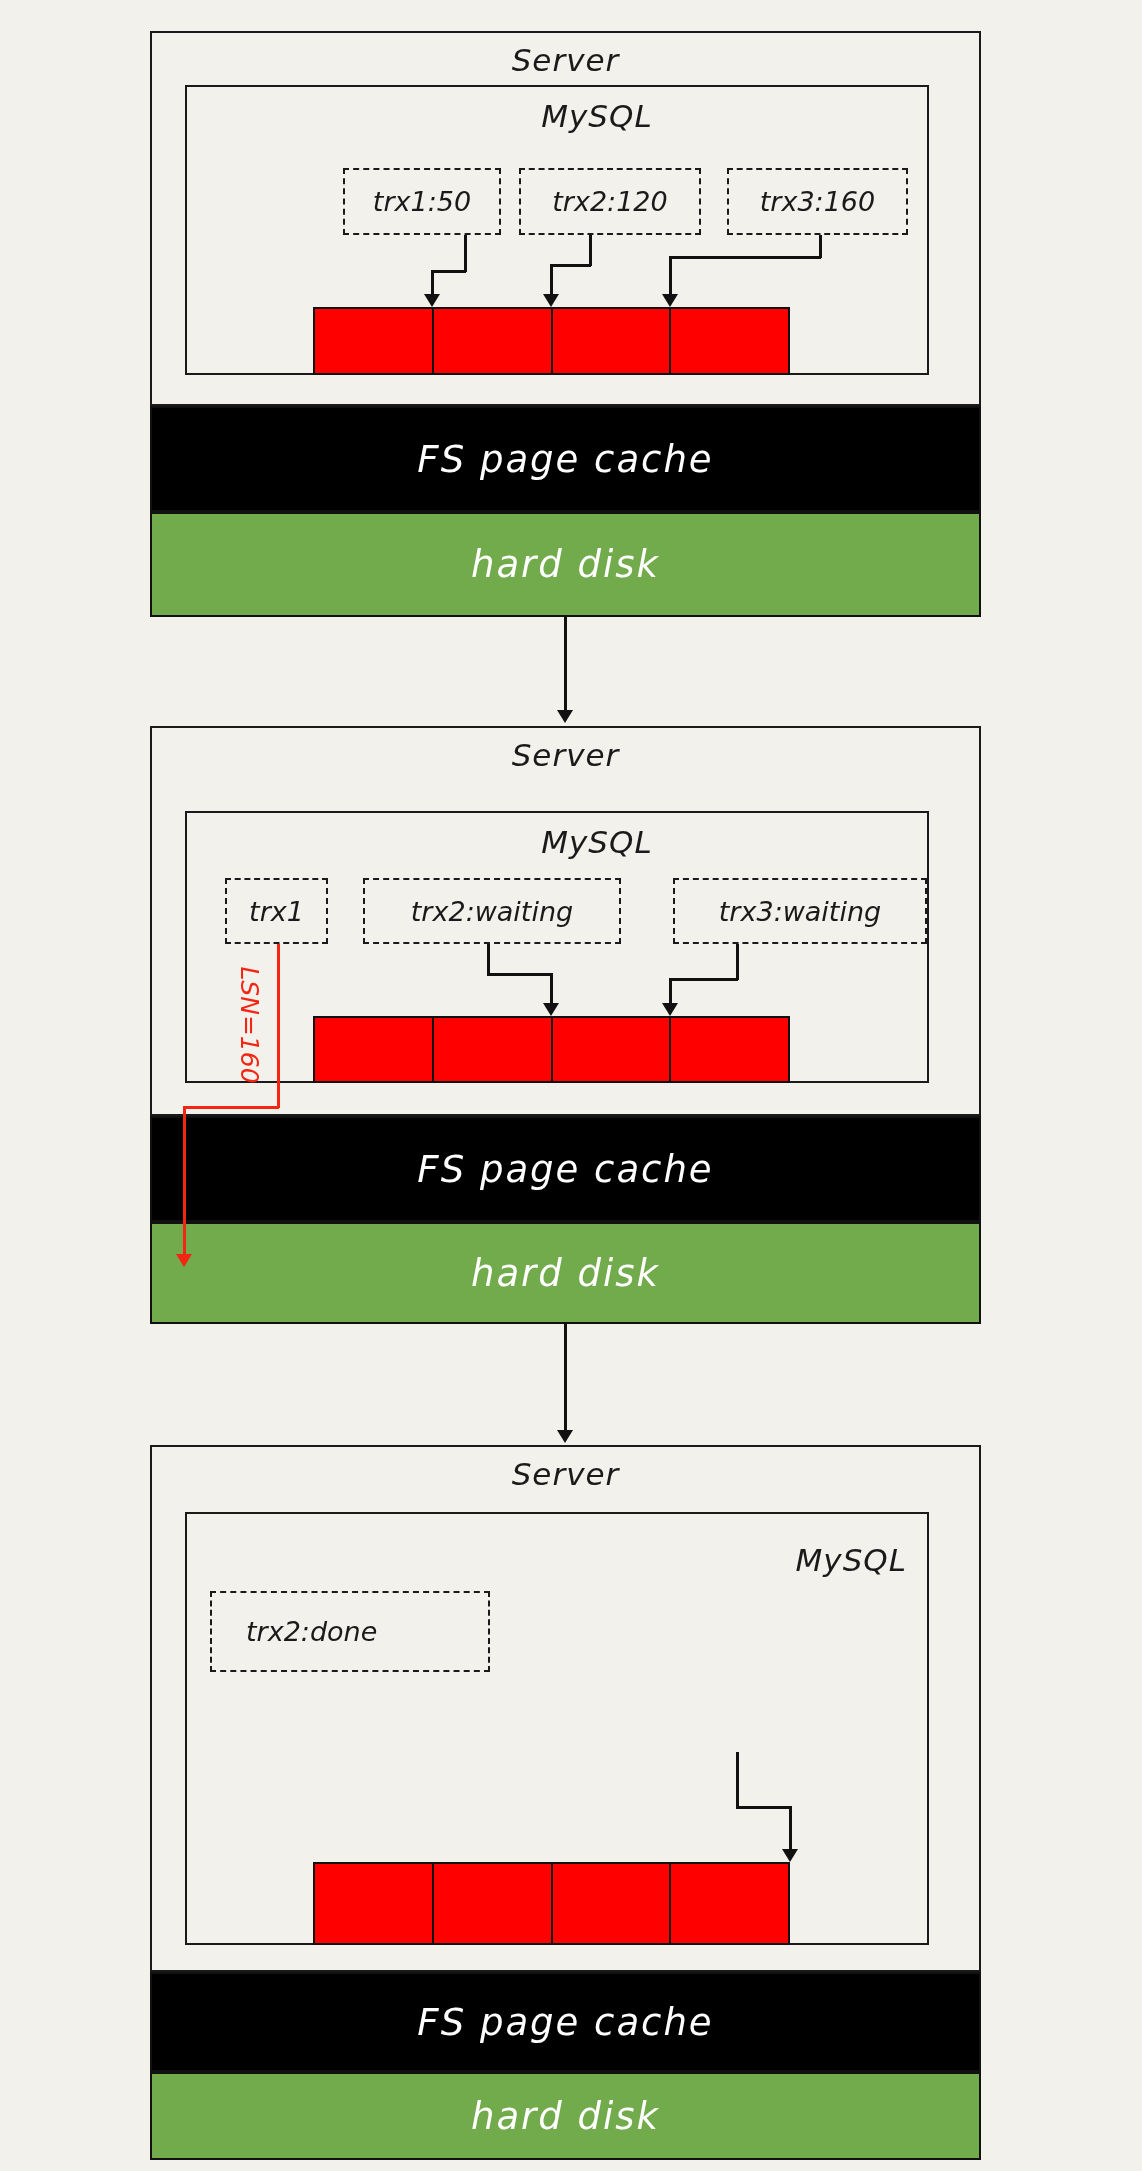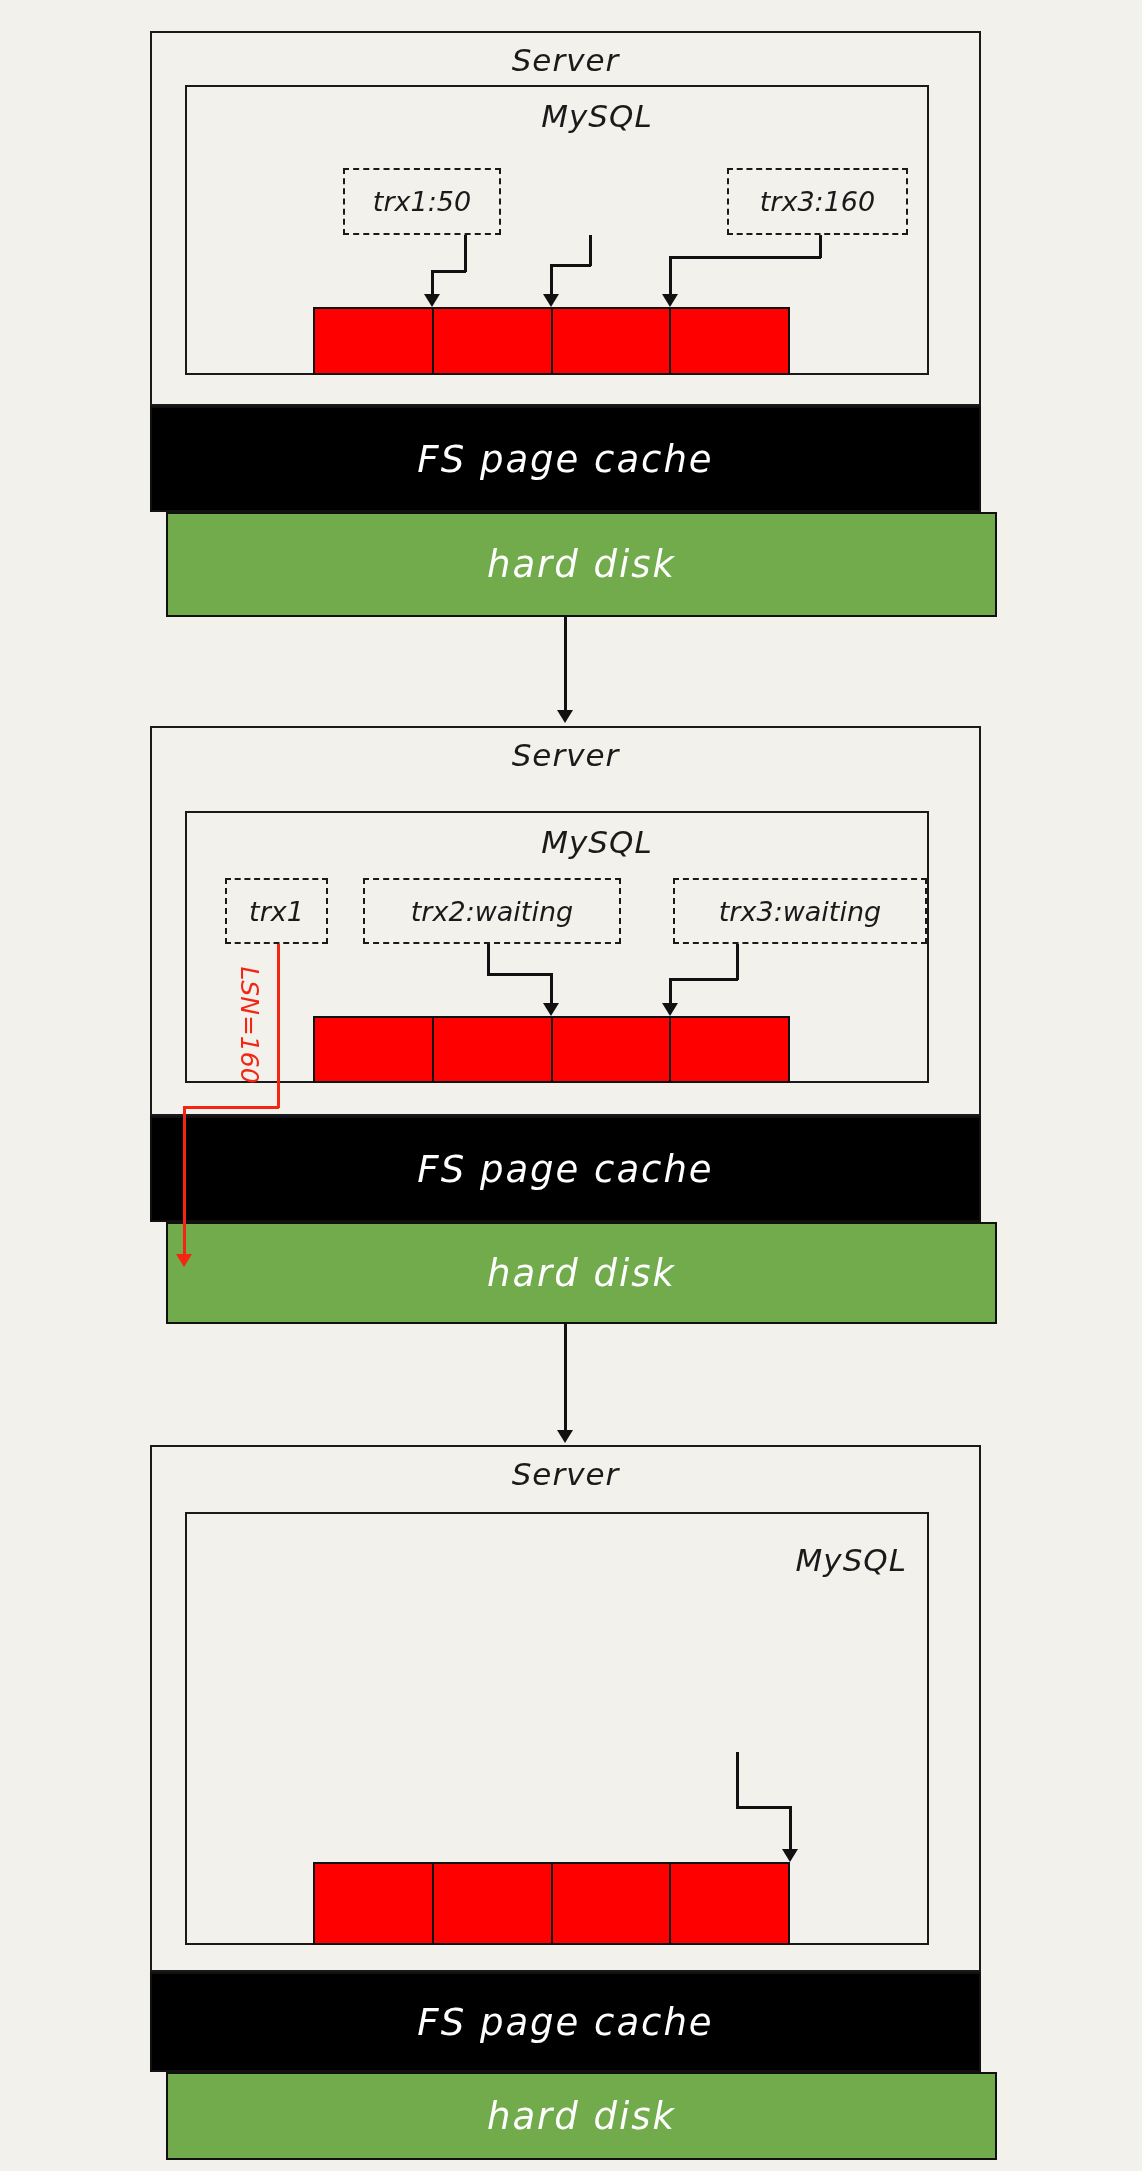--- a/index.html
+++ b/index.html
@@ -16,21 +16,21 @@
   .lbl{position:absolute;font-style:italic;letter-spacing:1px;}
   .lbl.center{text-align:center;}
   .title{font-size:31px;}
   .trx-text{font-size:27px;white-space:nowrap;}
   .bar{position:absolute;box-sizing:border-box;border:2.5px solid #111;background:#ff0000;display:flex;}
   .seg{flex:1;border-right:2.5px solid #111;}
   .seg:last-child{border-right:none;}
   .bigbar{position:absolute;box-sizing:border-box;border:2.5px solid #111;display:flex;align-items:center;justify-content:center;}
   .bigbar .bar-label{color:#ffffff;font-size:37px;font-style:italic;letter-spacing:2px;}
   .fs{background:#000000;}
-  .disk{background:#71ab4b;margin-left:16px;}
+  .disk{background:#71ab4b;}
   .vline{position:absolute;width:2.5px;background:#111;}
   .hline{position:absolute;height:2.5px;background:#111;}
   .vline.red,.hline.red{background:#f42613;}
   .ah{position:absolute;width:0;height:0;border-left:8px solid transparent;border-right:8px solid transparent;border-top:13px solid #111;}
   .ah.red{border-top-color:#f42613;}
   .lsn-text{
     position:absolute;color:#f42613;font-size:25px;font-style:italic;white-space:nowrap;
     transform:rotate(90deg);transform-origin:center center;text-align:center;
   }
   .mysql-right{text-align:right;padding-right:22px;box-sizing:border-box;}
@@ -41,20 +41,23 @@
 <div class="canvas">
 
   <div class="box" style="left:150px;top:31px;width:831px;height:375px;"></div>
   <div class="lbl center title" style="left:150px;top:42px;width:831px;">Server</div>
 
   <div class="box" style="left:185px;top:85px;width:744px;height:290px;"></div>
   <div class="lbl center title" style="left:225px;top:98px;width:744px;">MySQL</div>
 
   <div class="dashed" style="left:343px;top:168px;width:158px;height:67px;">
     <span class="trx-text">trx1:50</span>
+  </div>
+  <div class="dashed" style="left:519px;top:168px;width:182px;height:67px;">
+    <span class="trx-text">trx2:120</span>
   </div>
   <div class="dashed" style="left:727px;top:168px;width:181px;height:67px;">
     <span class="trx-text">trx3:160</span>
   </div>
 
   <div class="vline" style="left:464px;top:235px;height:37px;"></div>
   <div class="hline" style="left:431px;top:270px;width:35px;"></div>
   <div class="vline" style="left:431px;top:270px;height:26px;"></div>
   <div class="ah" style="left:424px;top:294px;"></div>
 
@@ -133,20 +136,23 @@
 
   <div class="vline" style="left:564px;top:1324px;height:106px;width:3px;"></div>
   <div class="ah" style="left:557px;top:1430px;"></div>
 
   <div class="box" style="left:150px;top:1445px;width:831px;height:527px;"></div>
   <div class="lbl center title" style="left:150px;top:1456px;width:831px;">Server</div>
 
   <div class="box" style="left:185px;top:1512px;width:744px;height:433px;"></div>
   <div class="lbl title mysql-right" style="left:185px;top:1542px;width:744px;">MySQL</div>
 
+  <div class="dashed" style="left:210px;top:1591px;width:280px;height:81px;justify-content:flex-start;padding-left:34px;">
+    <span class="trx-text">trx2:done</span>
+  </div>
 
 
   <div class="vline" style="left:736px;top:1752px;height:56px;"></div>
   <div class="hline" style="left:736px;top:1806px;width:56px;"></div>
   <div class="vline" style="left:789px;top:1806px;height:45px;"></div>
   <div class="ah" style="left:782px;top:1849px;"></div>
 
   <div class="bar" style="left:313px;top:1862px;width:477px;height:83px;">
     <div class="seg"></div>
     <div class="seg"></div>

